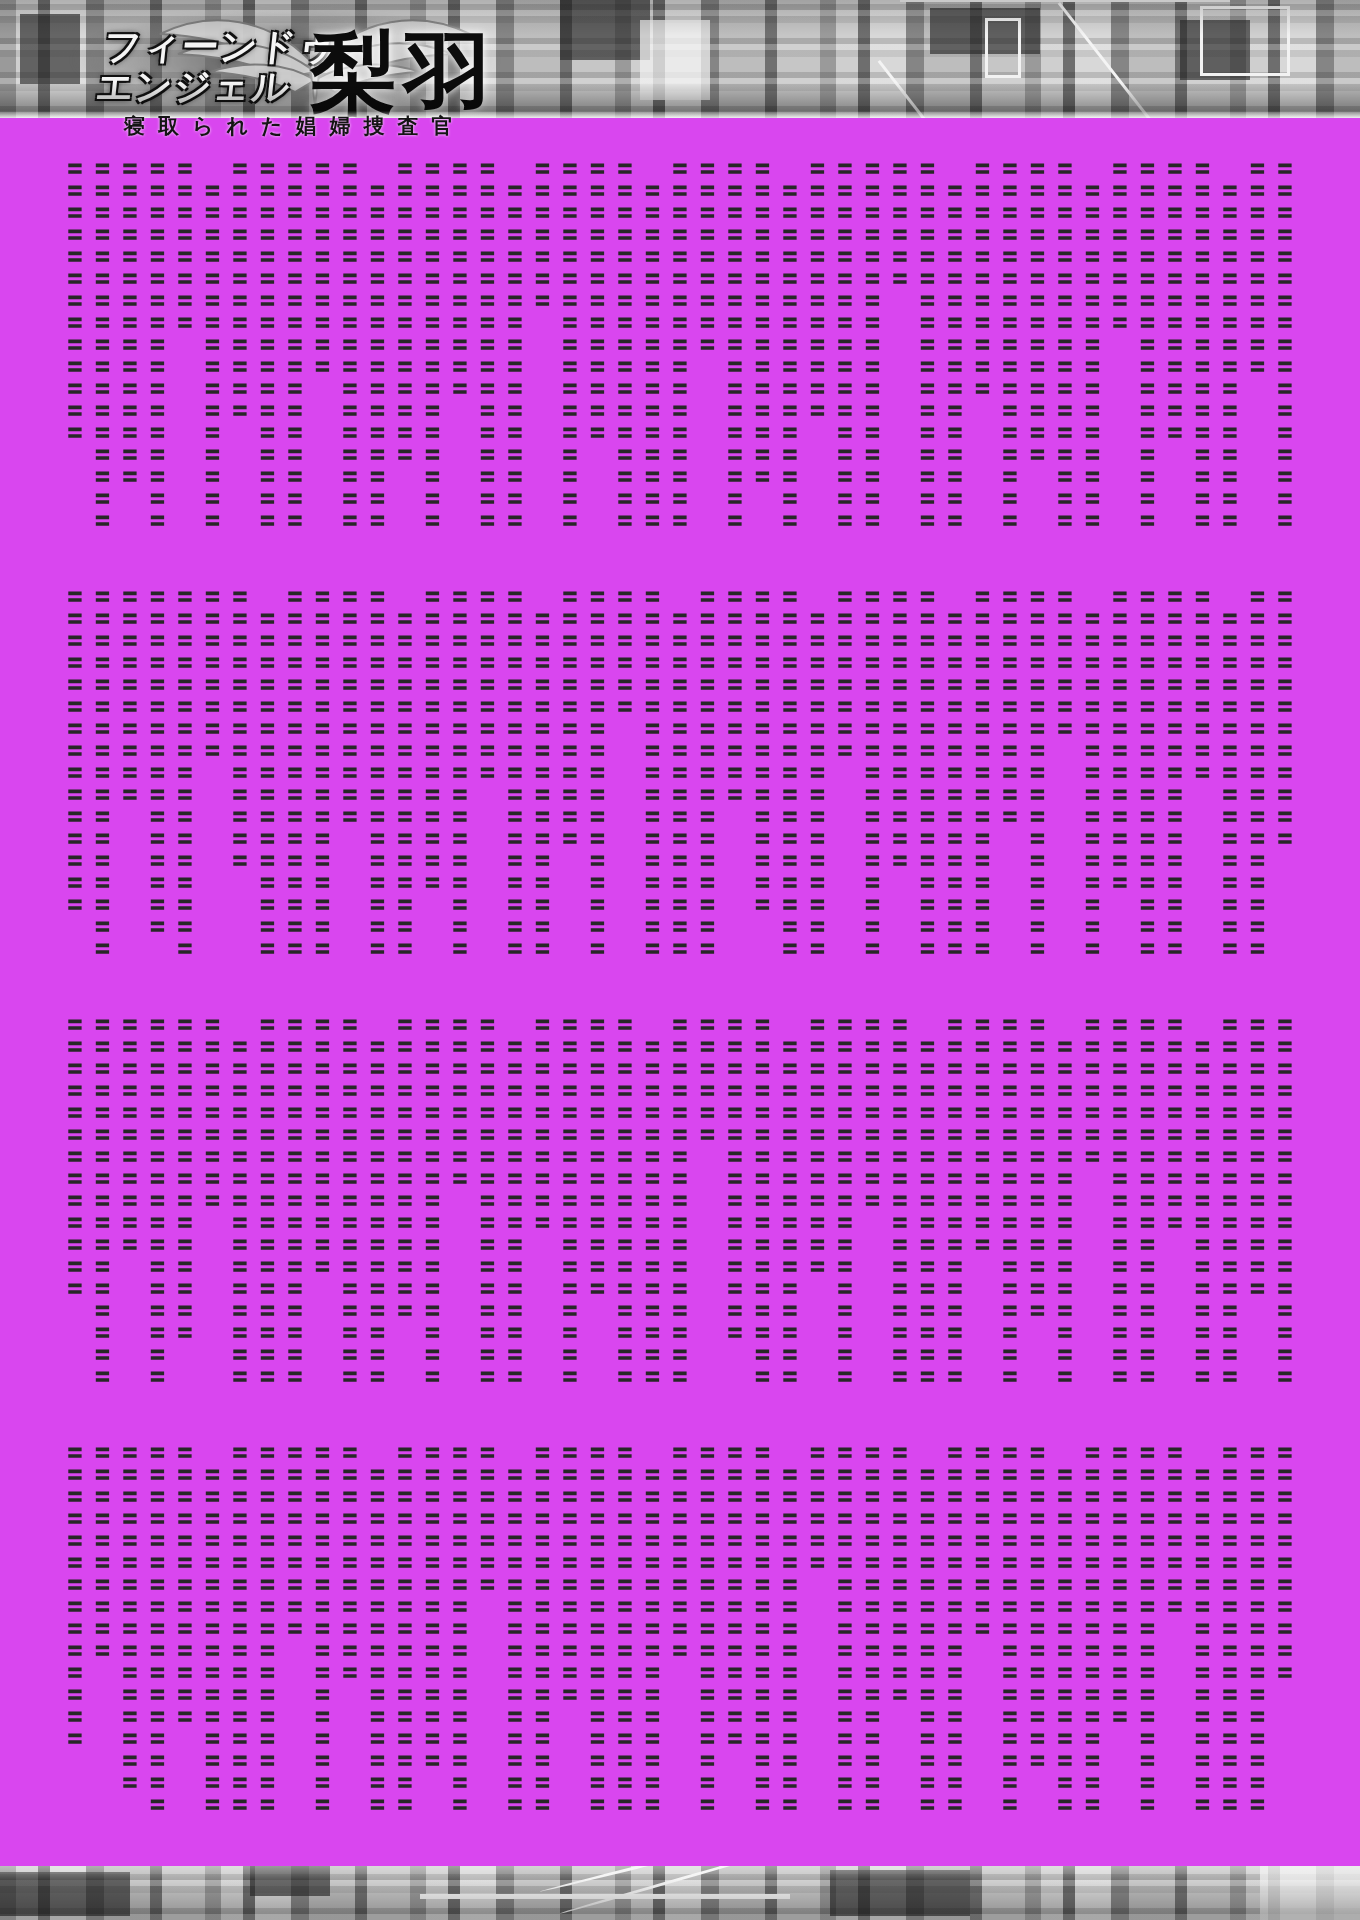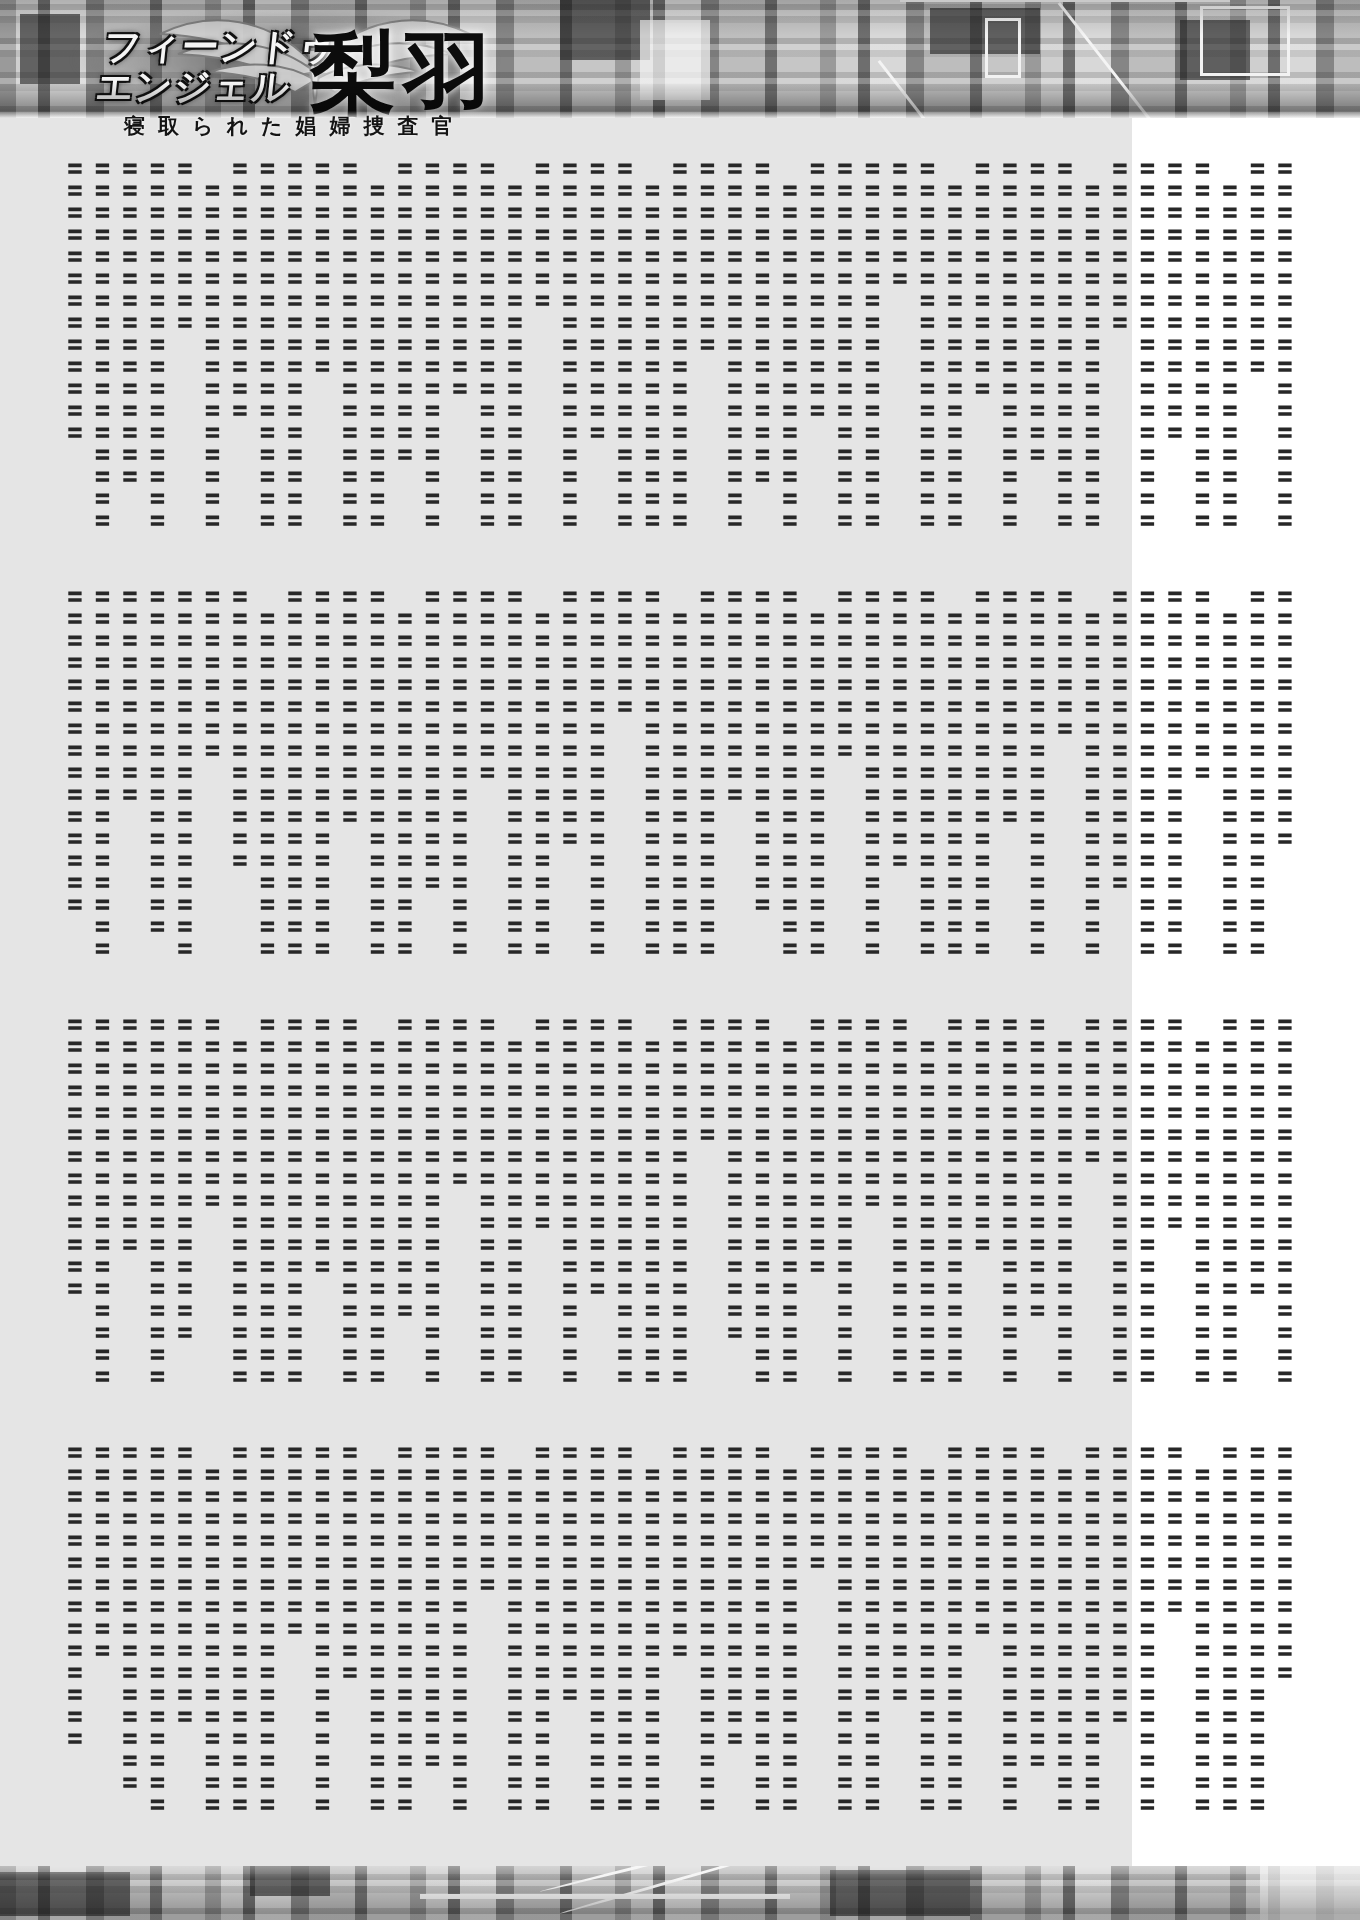--- a/index.html
+++ b/index.html
@@ -1,18 +1,18 @@
 <!DOCTYPE html>
 <html><head>
 <meta charset="utf-8">
 <style>
   * { margin:0; padding:0; box-sizing:border-box; }
   html,body { width:1360px; height:1920px; background:#ffffff; overflow:hidden;
               font-family:"Liberation Serif", serif; }
-  .page { position:relative; width:1132px; height:1920px; background:#e5e5e5; }
+  .page { position:relative; width:1360px; height:1920px; background:#d946ef; }
 
   
   .band {
     position:absolute; left:0; width:1360px; overflow:hidden;
     background:
       repeating-linear-gradient(90deg,
         #9a9a9a 0 16px, #cfcfcf 16px 38px, #6e6e6e 38px 50px,
         #d8d8d8 50px 86px, #858585 86px 104px, #bdbdbd 104px 150px,
         #707070 150px 162px, #c6c6c6 162px 205px),
       #aaaaaa;

